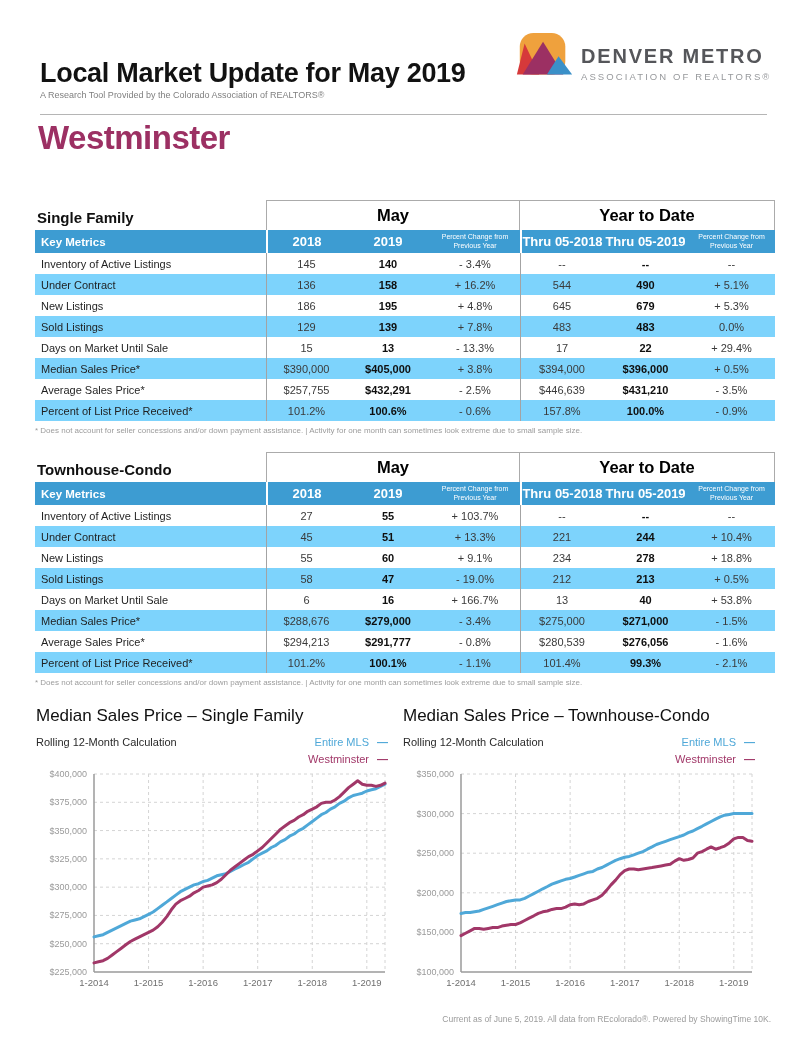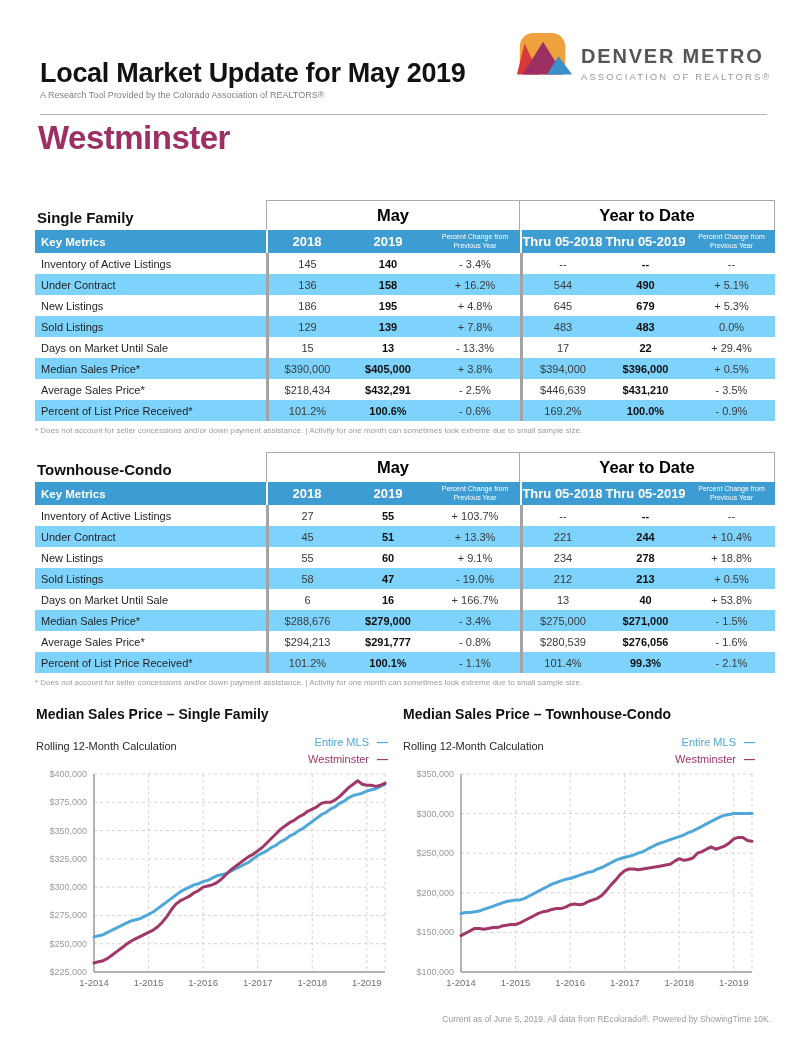--- a/index.html
+++ b/index.html
@@ -30,29 +30,29 @@
   .group-head { border:1px solid #ababab; border-bottom:none; text-align:center; font-weight:bold; font-size:16.5px; line-height:28px; color:#000000; }
   .ytd-box { border-left:none; }
   .hc { background:#3d9cd2; color:#fff; display:flex; align-items:center; justify-content:center; font-weight:bold; font-size:13px; }
   .hc.hlabel { justify-content:flex-start; padding-left:6px; font-size:11.5px; }
   .hc.pct { font-size:7px; font-weight:normal; line-height:1.2; text-align:center; padding:0 10px; }
   .gapL { border-left:2px solid #fff; }
   .dc { display:flex; align-items:center; font-size:11px; color:#3a3a3a; }
   .dc.mlabel { padding-left:6px; color:#1f1f1f; }
   .dc.num { justify-content:center; }
   .dc.bold { font-weight:bold; color:#0f0f0f; }
-  .divL { border-left:3px solid #a3a3a3; }
+  .divL { border-left:1px solid #a3a3a3; }
   .footnote { margin-top:5px; font-size:8px; color:#9c9c9c; }
 
   
   .chart { position:absolute; top:706px; width:356px; }
   #chart-a { left:36px; }
   #chart-b { left:403px; }
-  .chart-title { font-size:14px; font-weight:bold; color:#101010; }
-  .chart-sub { font-size:11px; color:#2a2a2a; margin-top:18px; }
+  .chart-title { font-size:17px; font-weight:normal; color:#101010; }
+  .chart-sub { font-size:11px; color:#2a2a2a; margin-top:10px; }
   .legend { position:absolute; top:28px; right:4px; text-align:right; }
   .legend-row { font-size:11px; line-height:17px; }
   .legend-dash { margin-left:8px; font-weight:bold; }
   svg.plot { position:absolute; left:0; top:60px; }
 
   
   .footer { position:absolute; top:1014px; right:36px; font-size:8.5px; color:#9b9b9b; }
 </style>
 </head>
 <body>
@@ -144,33 +144,33 @@
         <div class="cell dc mlabel">Median Sales Price*</div>
         <div class="cell dc num divL">$390,000</div>
         <div class="cell dc num bold">$405,000</div>
         <div class="cell dc num">+ 3.8%</div>
         <div class="cell dc num divL">$394,000</div>
         <div class="cell dc num bold">$396,000</div>
         <div class="cell dc num">+ 0.5%</div>
       </div>
       <div class="trow data-row">
         <div class="cell dc mlabel">Average Sales Price*</div>
-        <div class="cell dc num divL">$218,434</div>
+        <div class="cell dc num divL">$257,755</div>
         <div class="cell dc num bold">$432,291</div>
         <div class="cell dc num">- 2.5%</div>
         <div class="cell dc num divL">$446,639</div>
         <div class="cell dc num bold">$431,210</div>
         <div class="cell dc num">- 3.5%</div>
       </div>
       <div class="trow data-row striped">
         <div class="cell dc mlabel">Percent of List Price Received*</div>
         <div class="cell dc num divL">101.2%</div>
         <div class="cell dc num bold">100.6%</div>
         <div class="cell dc num">- 0.6%</div>
-        <div class="cell dc num divL">169.2%</div>
+        <div class="cell dc num divL">157.8%</div>
         <div class="cell dc num bold">100.0%</div>
         <div class="cell dc num">- 0.9%</div>
       </div>
       <div class="footnote">* Does not account for seller concessions and/or down payment assistance.  |  Activity for one month can sometimes look extreme due to small sample size.</div>
     </div>
   <div class="table-block" id="table-1">
       <div class="trow title-row">
         <div class="cell section-title">Townhouse-Condo</div>
         <div class="cell group-head may-box" style="grid-column: 2 / span 3;">May</div>
         <div class="cell group-head ytd-box" style="grid-column: 5 / span 3;">Year to Date</div>

